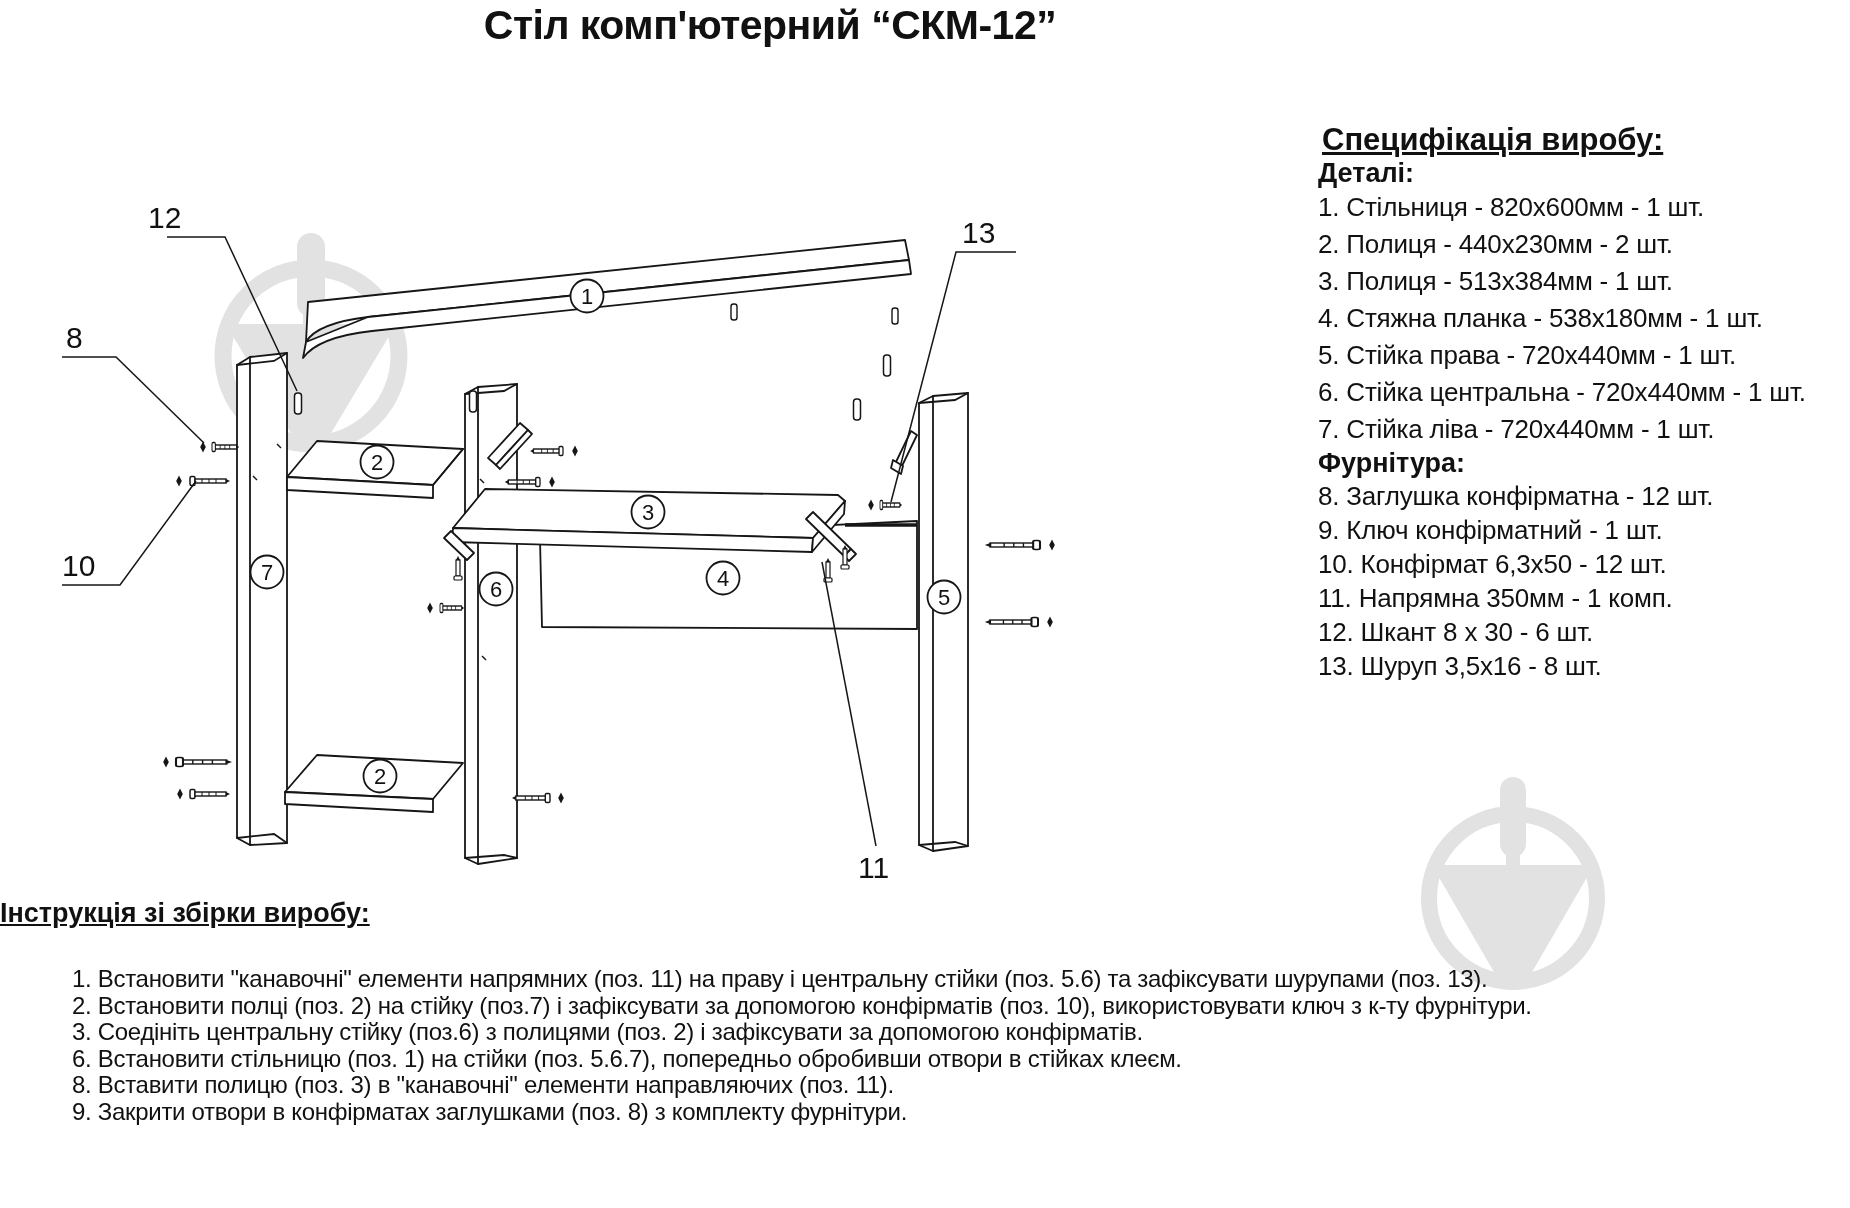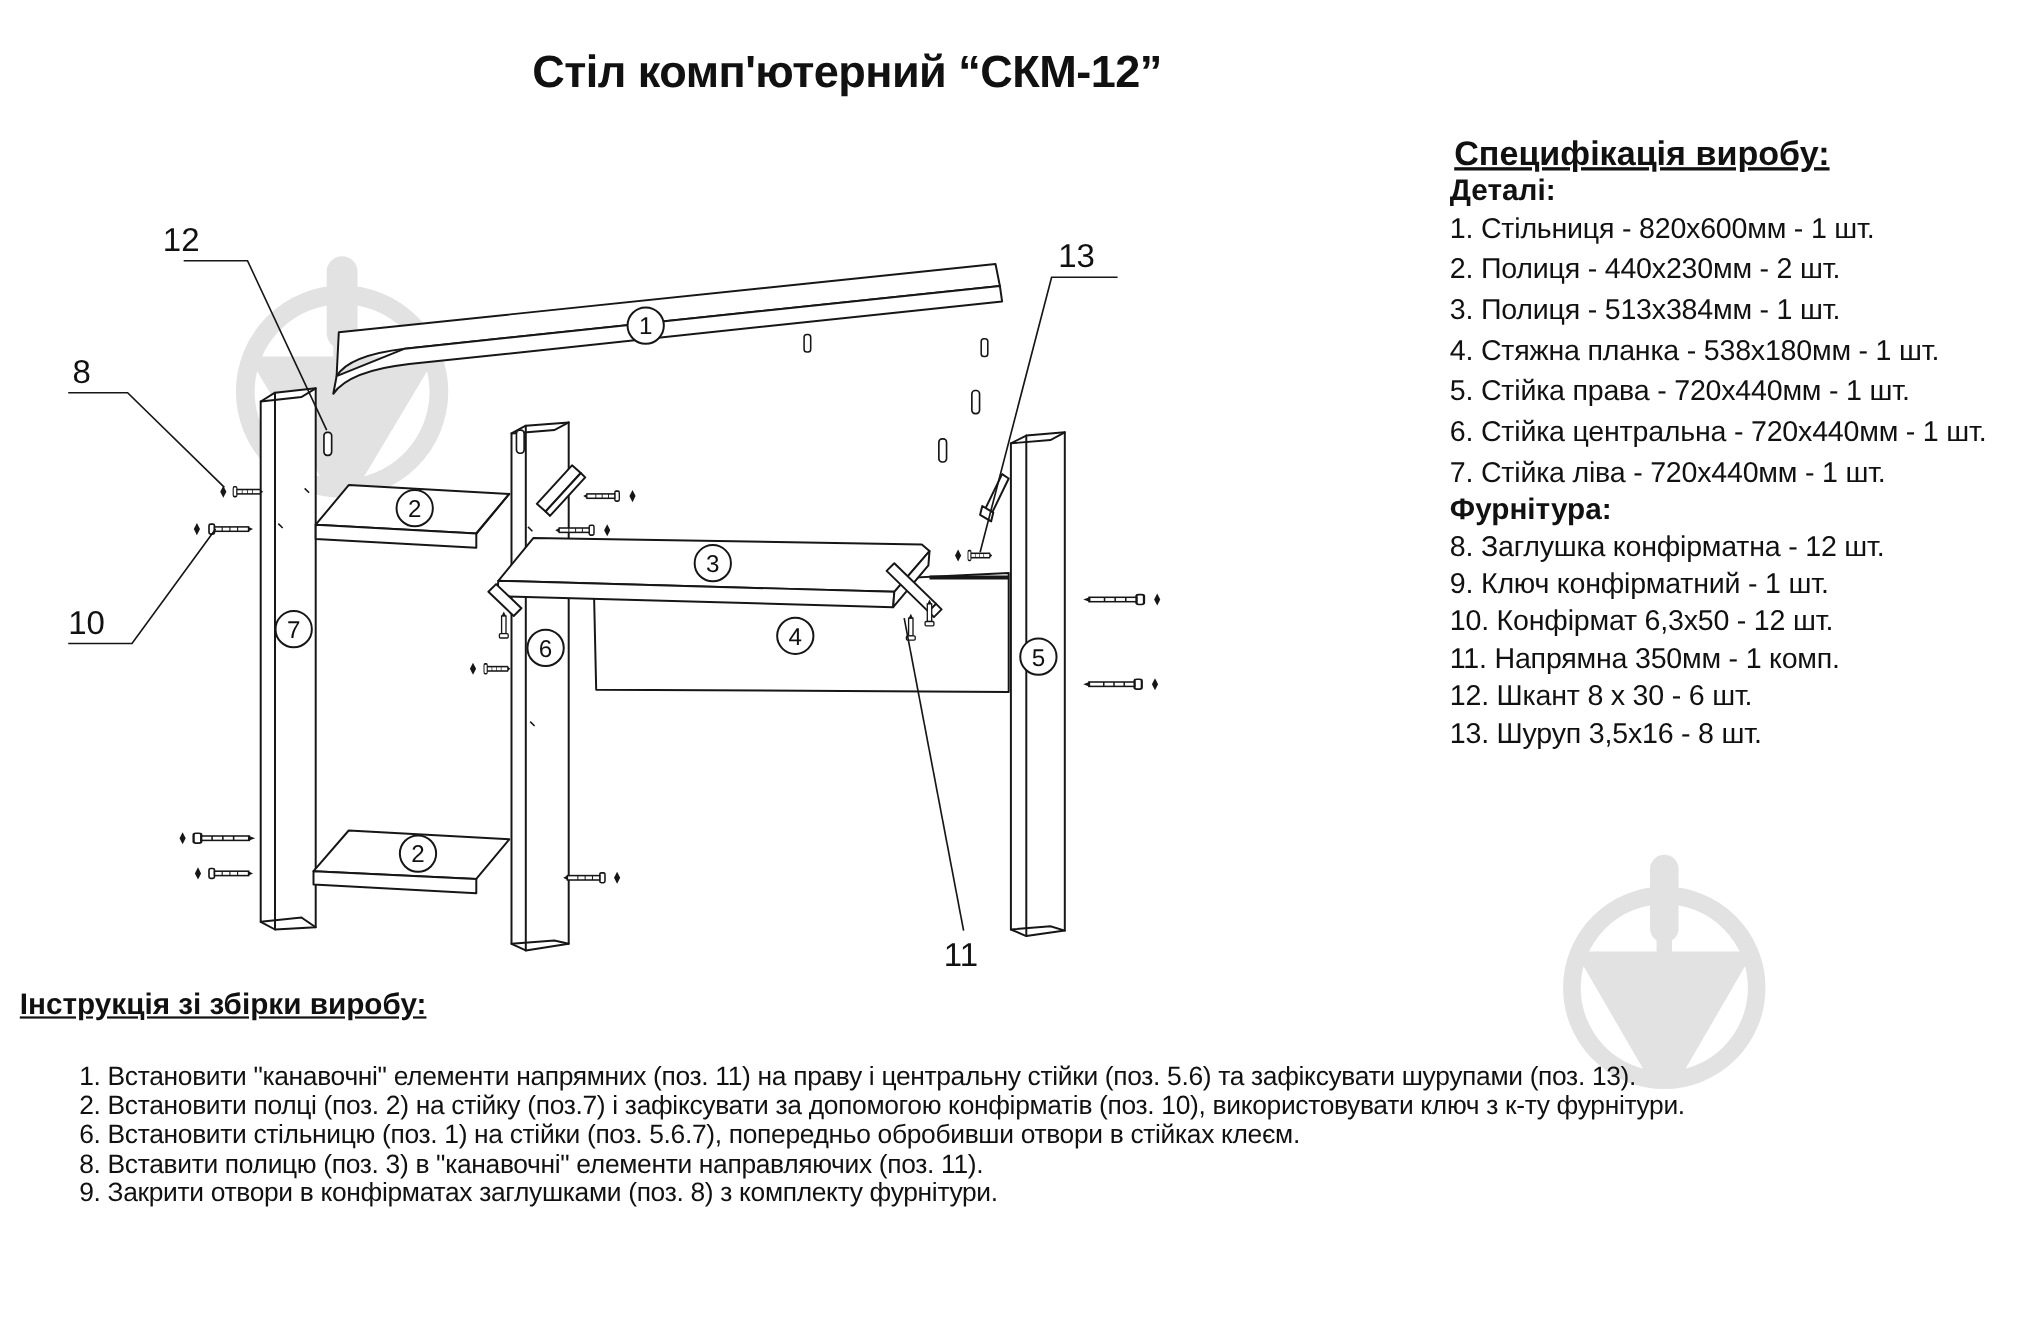--- a/index.html
+++ b/index.html
@@ -1,34 +1,34 @@
 <!DOCTYPE html>
 <html><head>
 <meta charset="utf-8">
 <style>
   html,body{margin:0;padding:0;}
   body{width:1850px;height:1208px;background:#ffffff;position:relative;overflow:hidden;
        font-family:"Liberation Sans","DejaVu Sans",sans-serif;color:#111;}
   .abs{position:absolute;}
   #title{left:420px;top:2px;width:700px;text-align:center;font-size:41px;font-weight:bold;
-         letter-spacing:-0.5px;white-space:nowrap;z-index:3;margin-top:40px;}
+         letter-spacing:-0.5px;white-space:nowrap;z-index:3;}
   
   #diagram{left:0;top:0;z-index:1;}
   
   #wm2{left:1398px;top:755px;z-index:0;}
   
   #spec{left:1318px;top:122px;width:540px;z-index:2;}
   #spec .h2{font-size:31px;font-weight:bold;text-decoration:underline;white-space:nowrap;margin:0 0 0 4px;}
   #spec .h3{font-size:27px;font-weight:bold;white-space:nowrap;margin:0;}
   .dh{margin-top:64px;}
   .fh{margin-top:22px;}
   .spec-line{font-size:26px;line-height:37px;white-space:nowrap;letter-spacing:-0.2px;}
   .hw-line{font-size:26px;line-height:34px;white-space:nowrap;letter-spacing:-0.2px;}
   
-  #instr-h{left:18px;top:898px;font-size:27px;font-weight:bold;text-decoration:underline;
+  #instr-h{left:0;top:898px;font-size:27px;font-weight:bold;text-decoration:underline;
            white-space:nowrap;z-index:2;}
   #steps{left:72px;top:966px;z-index:2;}
   .step{font-size:24px;line-height:26.6px;white-space:nowrap;letter-spacing:-0.3px;}
   
   .pl{fill:#ffffff;stroke:#161616;stroke-width:1.8;stroke-linejoin:round;}
   .ln{fill:none;stroke:#161616;stroke-width:1.8;stroke-linecap:round;}
   .thin{fill:none;stroke:#161616;stroke-width:1.4;}
   .lead{fill:none;stroke:#161616;stroke-width:1.5;}
   .callout{font-size:30px;fill:#111;}
   .cnum{font-size:22px;fill:#111;}
@@ -247,16 +247,17 @@
     <div class="hw-line">11. Напрямна 350мм - 1 комп.</div>
     <div class="hw-line">12. Шкант 8 х 30 - 6 шт.</div>
     <div class="hw-line">13. Шуруп 3,5х16 - 8 шт.</div>
   </div>
 </div>
 
 <div class="abs" id="instr-h">Інструкція зі збірки виробу:</div>
 <div class="abs" id="steps">
   <div class="step">1. Встановити "канавочні" елементи напрямних (поз. 11) на праву і центральну стійки (поз. 5.6) та зафіксувати шурупами (поз. 13).</div>
   <div class="step">2. Встановити полці (поз. 2) на стійку (поз.7) і зафіксувати за допомогою конфірматів (поз. 10), використовувати ключ з к-ту фурнітури.</div>
+  <div class="step">3. Соедініть центральну стійку (поз.6) з полицями (поз. 2) і зафіксувати за допомогою конфірматів.</div>
   <div class="step">6. Встановити стільницю (поз. 1) на стійки (поз. 5.6.7), попередньо обробивши отвори в стійках клеєм.</div>
   <div class="step">8. Вставити полицю (поз. 3) в "канавочні" елементи направляючих (поз. 11).</div>
   <div class="step">9. Закрити отвори в конфірматах заглушками (поз. 8) з комплекту фурнітури.</div>
 </div>
 
 </body></html>

